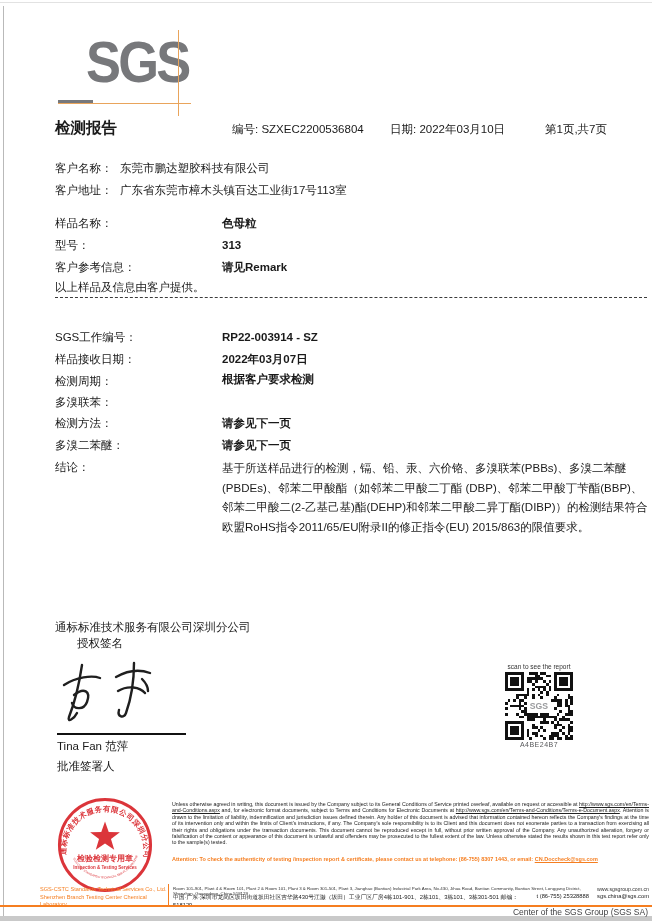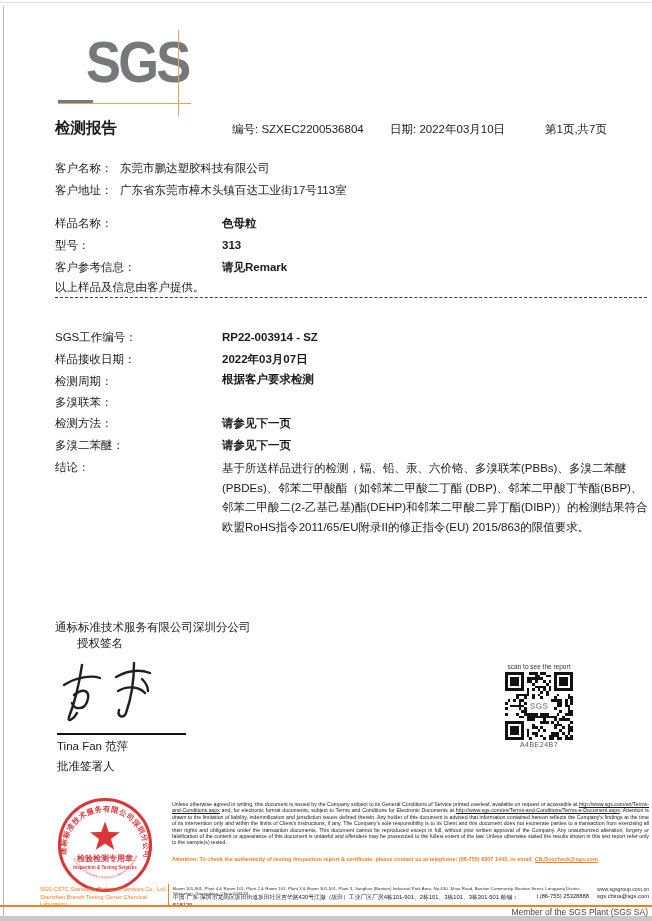--- a/index.html
+++ b/index.html
@@ -359,15 +359,15 @@
     <span class="grow">Room 101-901, Plant 4 &amp; Room 101, Plant 2 &amp; Room 101, Plant 3 &amp; Room 301-501, Plant 3, Jianghao (Bantian) Industrial Park Area, No.430, Jihua Road, Bantian Community, Bantian Street, Longgang District, Shenzhen, Guangdong, China 518129</span>
     <span class="right">www.sgsgroup.com.cn</span>
   </div>
   <div class="addr2">
     <span class="grow">中国·广东·深圳市龙岗区坂田街道坂田社区吉华路430号江灏（坂田）工业厂区厂房4栋101-901、2栋101、3栋101、3栋301-501 邮编：518129</span>
     <span class="mid">t (86-755) 25328888</span>
     <span class="right">sgs.china@sgs.com</span>
   </div>
 
   <div class="orange-rule"></div>
-  <div class="member">Member of the SGS Plant (SGS SA)</div>
+  <div class="member">Center of the SGS Group (SGS SA)</div>
 
 </div>
 
 </body></html>

